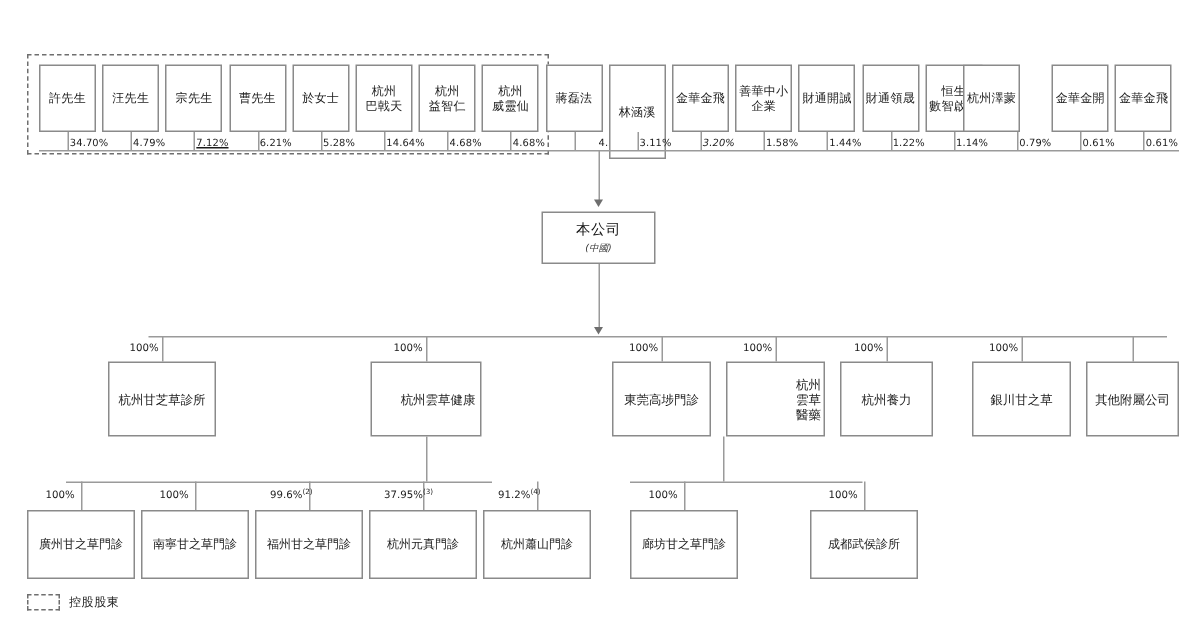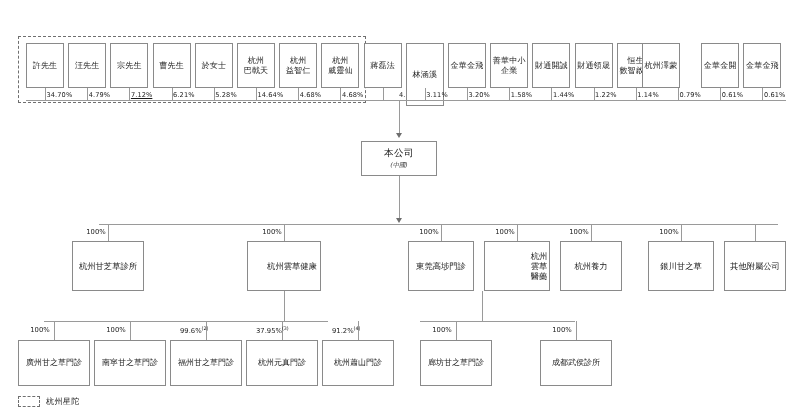--- a/index.html
+++ b/index.html
@@ -161,21 +161,21 @@
       <div class="pct" style="left: 399px; top: 90.5px;">4.21%</div>
       <div class="box sh-box" style="left: 405.8px; top: 43px; width: 38px; height: 63px;">
         <span>林涵溪</span>
       </div>
       <div class="vline" style="left: 424.8px; top: 88px; height: 12px;"></div>
       <div class="pct" style="left: 426.3px; top: 90.5px;">3.11%</div>
       <div class="box sh-box" style="left: 448px; top: 43px; width: 38px; height: 45px;">
         <span>金華金飛</span>
       </div>
       <div class="vline" style="left: 467px; top: 88px; height: 12px;"></div>
-      <div class="pct" style="left: 468.5px; top: 90.5px;">3.20%</div>
+      <div class="pct" style="left: 468.5px; top: 90.5px; font-style: italic;">3.20%</div>
       <div class="box sh-box" style="left: 490.2px; top: 43px; width: 38px; height: 45px;">
         <span>善華中小<br>企業</span>
       </div>
       <div class="vline" style="left: 509.2px; top: 88px; height: 12px;"></div>
       <div class="pct" style="left: 510.7px; top: 90.5px;">1.58%</div>
       <div class="box sh-box" style="left: 532.4px; top: 43px; width: 38px; height: 45px;">
         <span>財通開誠</span>
       </div>
       <div class="vline" style="left: 551.4px; top: 88px; height: 12px;"></div>
       <div class="pct" style="left: 552.9px; top: 90.5px;">1.44%</div>
@@ -300,15 +300,15 @@
       <div class="vline" style="left: 456px; top: 321px; height: 19px;"></div>
       <div class="pct-c" style="left: 430px; top: 326px; width: 24px;">100%</div>
       <div class="box lvl4" style="left: 540px; top: 340px; width: 72px; height: 46px;">
         <span>成都武侯診所</span>
       </div>
       <div class="vline" style="left: 576px; top: 321px; height: 19px;"></div>
       <div class="pct-c" style="left: 550px; top: 326px; width: 24px;">100%</div>
     </div>
 
   <div class="legend-box" style="left:18px;top:396px;width:22px;height:11px;"></div>
-  <div class="legend-label" style="left:46px;top:396px;">杭州星陀</div>
+  <div class="legend-label" style="left:46px;top:396px;">控股股東</div>
 
 </div>
 
 </body></html>

